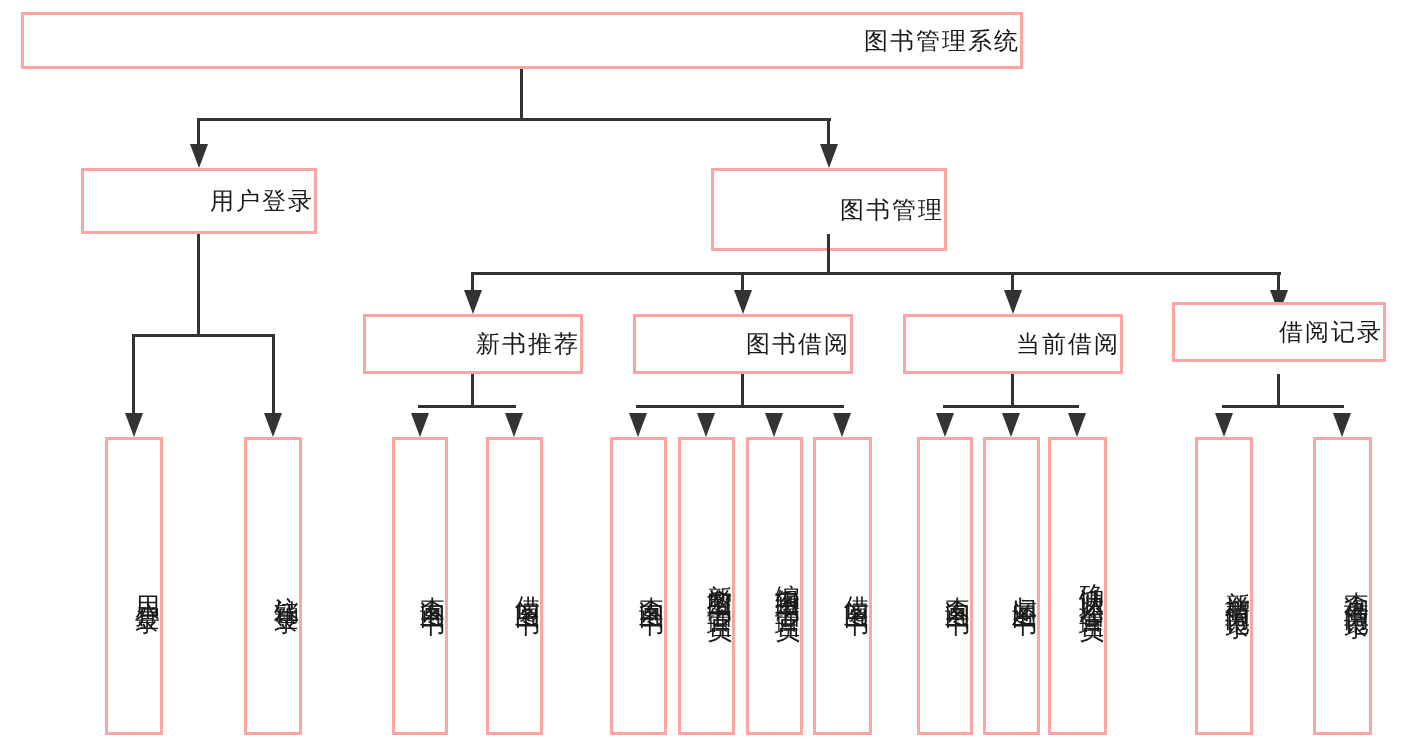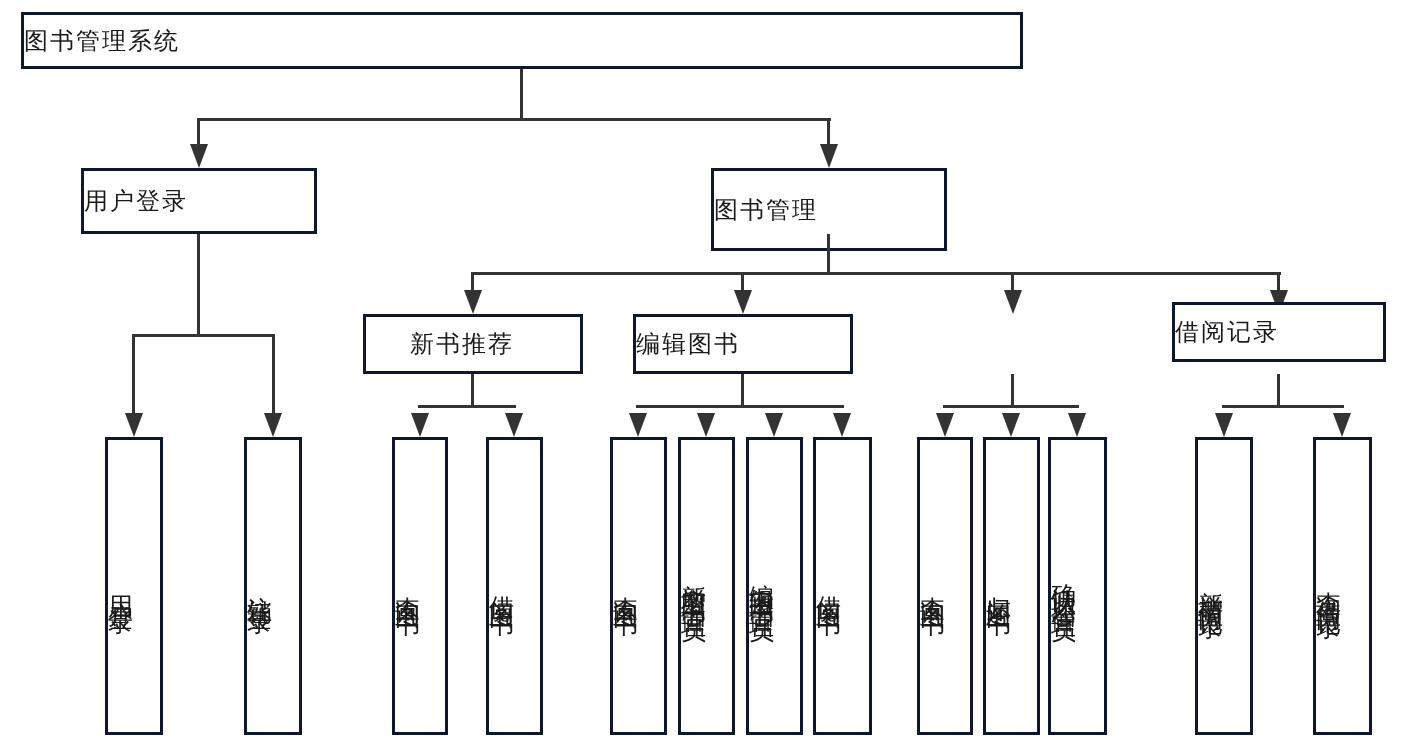--- a/index.html
+++ b/index.html
@@ -5,24 +5,24 @@
   * { margin: 0; padding: 0; box-sizing: border-box; }
   html, body { background: #ffffff; }
   body {
     font-family: "Liberation Sans", "DejaVu Sans", sans-serif;
     width: 1405px; height: 747px; position: relative; overflow: hidden;
   }
   .canvas { position: absolute; left: 0; top: 0; width: 1405px; height: 747px; background: #ffffff; }
   .node {
     position: absolute;
     background: #ffffff;
-    border: 3px solid #0f172a;
+    border: 3px solid #fca5a5;
     display: flex;
     align-items: center;
-    justify-content: flex-start;
+    justify-content: flex-end;
     color: #1a1a1a;
   }
   .hnode span {
     font-size: 24px;
     letter-spacing: 2px;
     white-space: nowrap;
     color: #1a1a1a;
   }
   .vnode span {
     writing-mode: vertical-rl;
@@ -87,21 +87,24 @@
   <div class="line" style="left:1277px; top:272px; width:3px; height:24px;"></div>
   <div class="arrow" style="left:464px; top:290px;"></div>
   <div class="arrow" style="left:734px; top:290px;"></div>
   <div class="arrow" style="left:1004px; top:290px;"></div>
   <div class="arrow" style="left:1270px; top:290px;"></div>
 
   <div class="node hnode" style="left:363px; top:314px; width:220px; height:60px;padding-left:44px;">
     <span>新书推荐</span>
   </div>
   <div class="node hnode" style="left:633px; top:314px; width:220px; height:60px;">
-    <span>编辑图书</span>
+    <span>图书借阅</span>
+  </div>
+  <div class="node hnode" style="left:903px; top:314px; width:220px; height:60px;">
+    <span>当前借阅</span>
   </div>
   <div class="node hnode" style="left:1172px; top:302px; width:214px; height:60px;">
     <span>借阅记录</span>
   </div>
 
   <div class="line" style="left:471px; top:374px; width:3px; height:34px;"></div>
   <div class="line" style="left:418px; top:405px; width:98px; height:3px;"></div>
   <div class="arrow" style="left:411px; top:413px;"></div>
   <div class="arrow" style="left:505px; top:413px;"></div>
 

